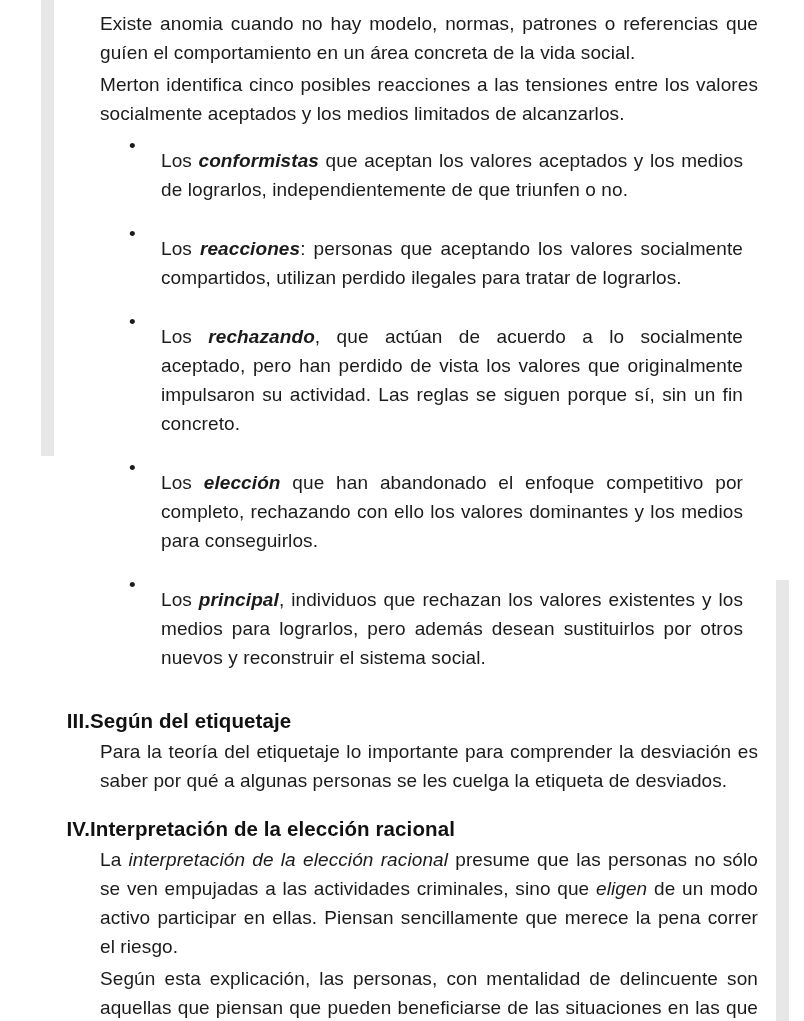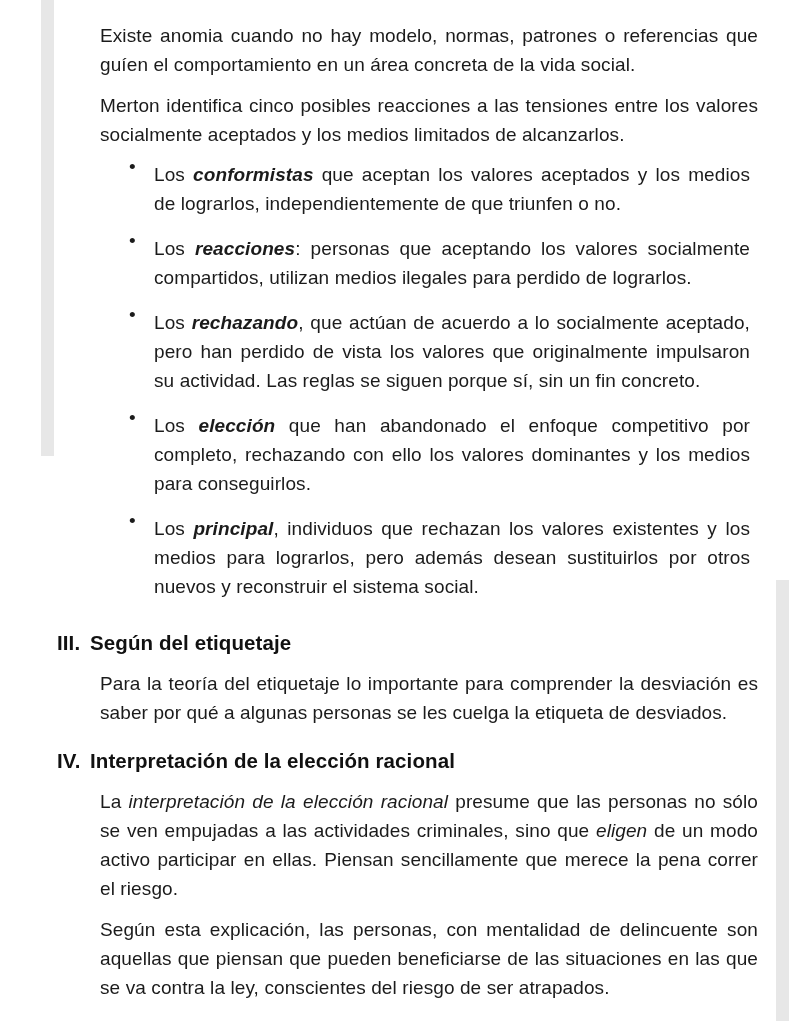--- a/index.html
+++ b/index.html
@@ -17,39 +17,39 @@
 
   .content {
     position: absolute;
     left: 57px; top: 9px;
     width: 701px;
     font-size: 19px;
     line-height: 29px;
     letter-spacing: 0.1px;
   }
   .para {
-    margin: 12px 0 3px 43px;
+    margin: 0 0 3px 43px;
     text-align: justify;
     hyphens: auto;
   }
   .bullets { margin-left: 43px; }
   .bullet { display: flex; padding-left: 29px; }
   .dot { flex: none; width: 17px; }
-  .btext { flex: 1; margin: 8px; text-align: justify; hyphens: auto; }
+  .btext { flex: 1; margin: 15px; text-align: justify; hyphens: auto; }
 
   .section { margin-top: 19px; }
   .sec-head {
     display: flex;
     margin: 0 0 2px 0;
     font-size: 20.5px;
     line-height: 29px;
     font-weight: bold;
     color: #111111;
   }
-  .sec-num { flex: none; min-width: 33px; }
+  .sec-num { flex: none; min-width: 33px; text-align: right; }
   .b { font-weight: bold; }
   .i { font-style: italic; }
 </style>
 </head>
 <body>
 
 <div class="page">
 
   <div class="edge-bar left"></div>
   <div class="edge-bar right"></div>
@@ -63,21 +63,21 @@
 
     <div class="bullets">
 
       <div class="bullet">
         <span class="dot">•</span>
         <p class="btext"><span>Los </span><span class="b i">conformistas</span><span> que aceptan los valores aceptados y los medios de lograrlos, independientemente de que triunfen o no.</span></p>
       </div>
 
       <div class="bullet">
         <span class="dot">•</span>
-        <p class="btext"><span>Los </span><span class="b i">reacciones</span><span>: personas que aceptando los valores socialmente compartidos, utilizan medios ilegales para perdido de lograrlos.</span></p>
+        <p class="btext"><span>Los </span><span class="b i">reacciones</span><span>: personas que aceptando los valores socialmente compartidos, utilizan perdido ilegales para tratar de lograrlos.</span></p>
       </div>
 
       <div class="bullet">
         <span class="dot">•</span>
         <p class="btext"><span>Los </span><span class="b i">rechazando</span><span>, que actúan de acuerdo a lo socialmente aceptado, pero han perdido de vista los valores que originalmente impulsaron su actividad. Las reglas se siguen porque sí, sin un fin concreto.</span></p>
       </div>
 
       <div class="bullet">
         <span class="dot">•</span>
         <p class="btext"><span>Los </span><span class="b i">elección</span><span> que han abandonado el enfoque competitivo por completo, rechazando con ello los valores dominantes y los medios para conseguirlos.</span></p>

